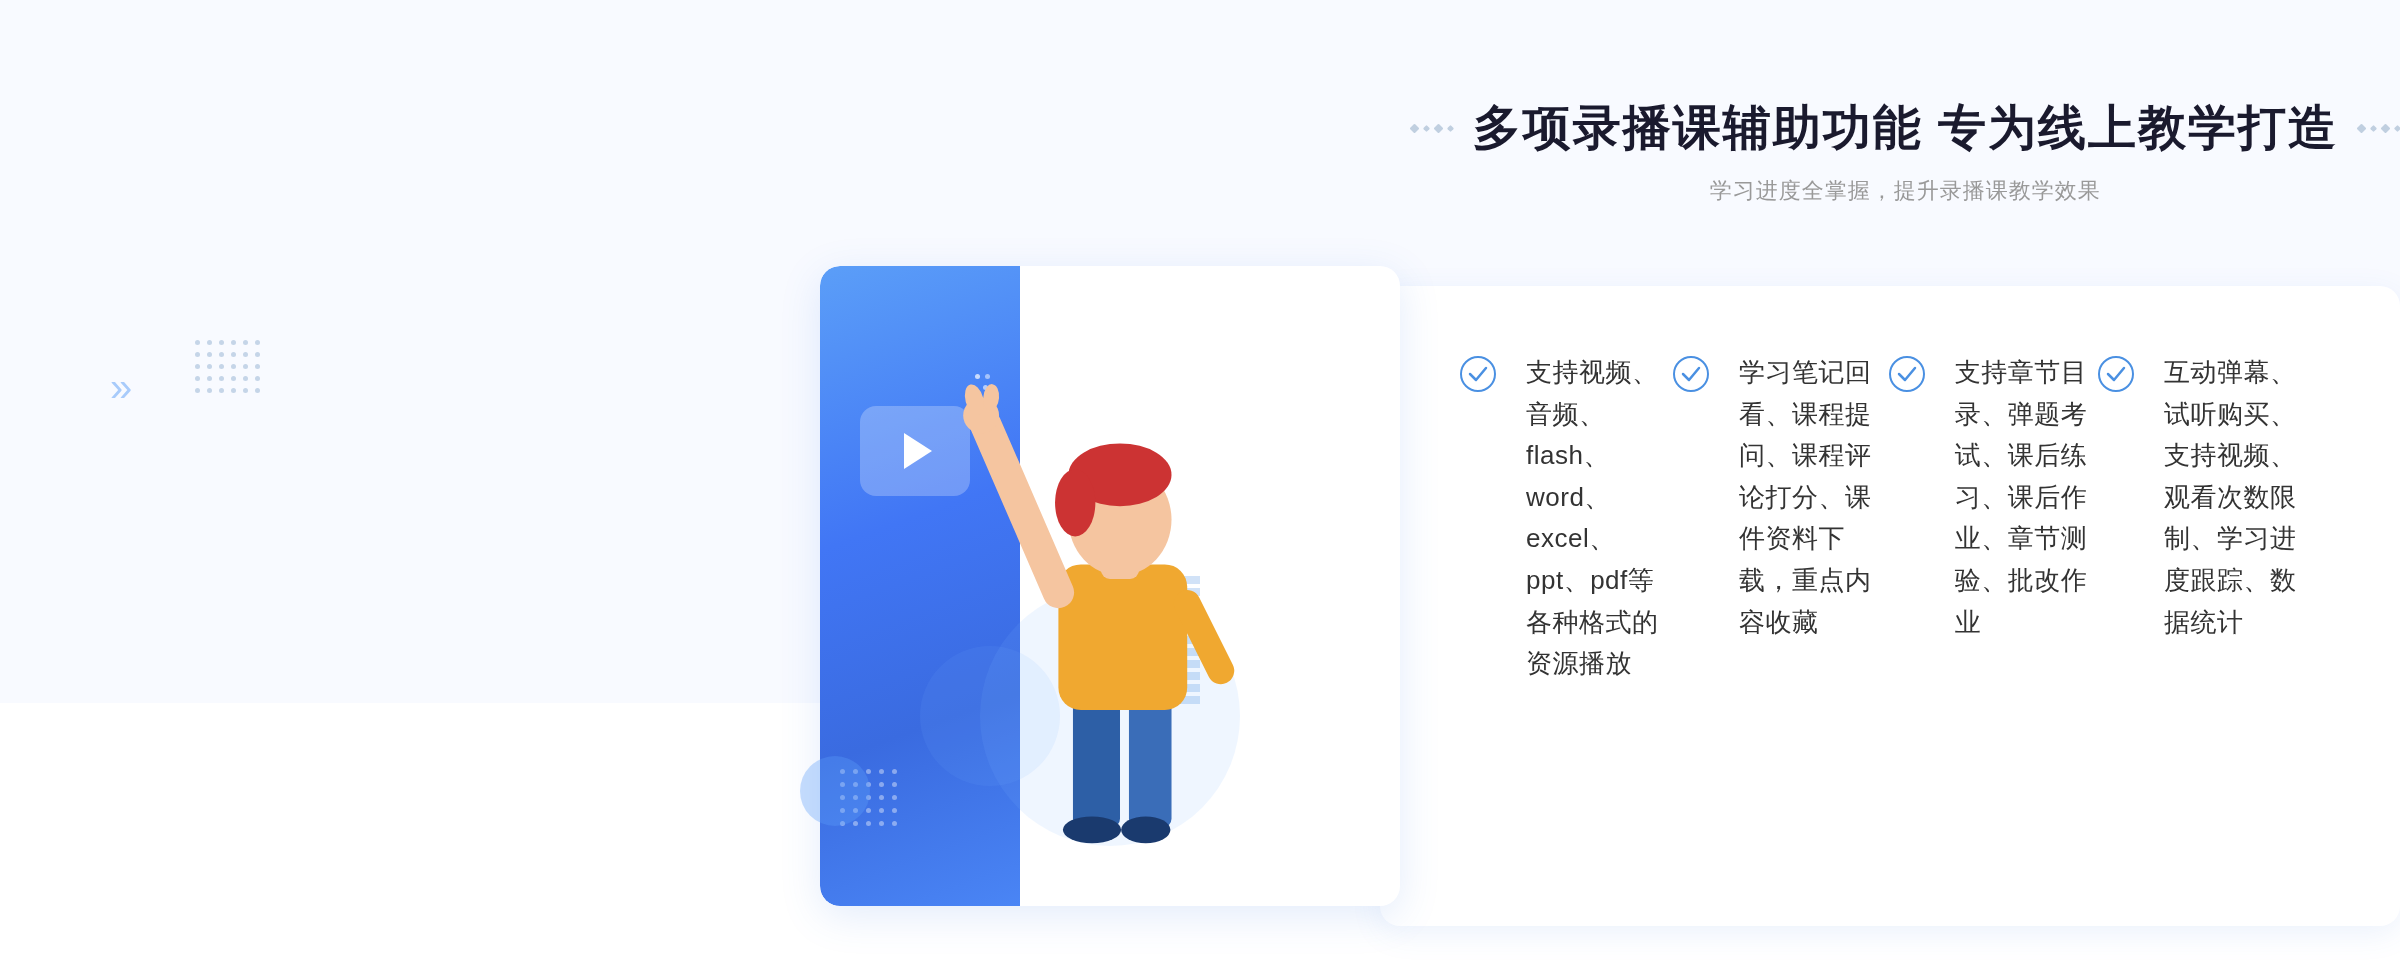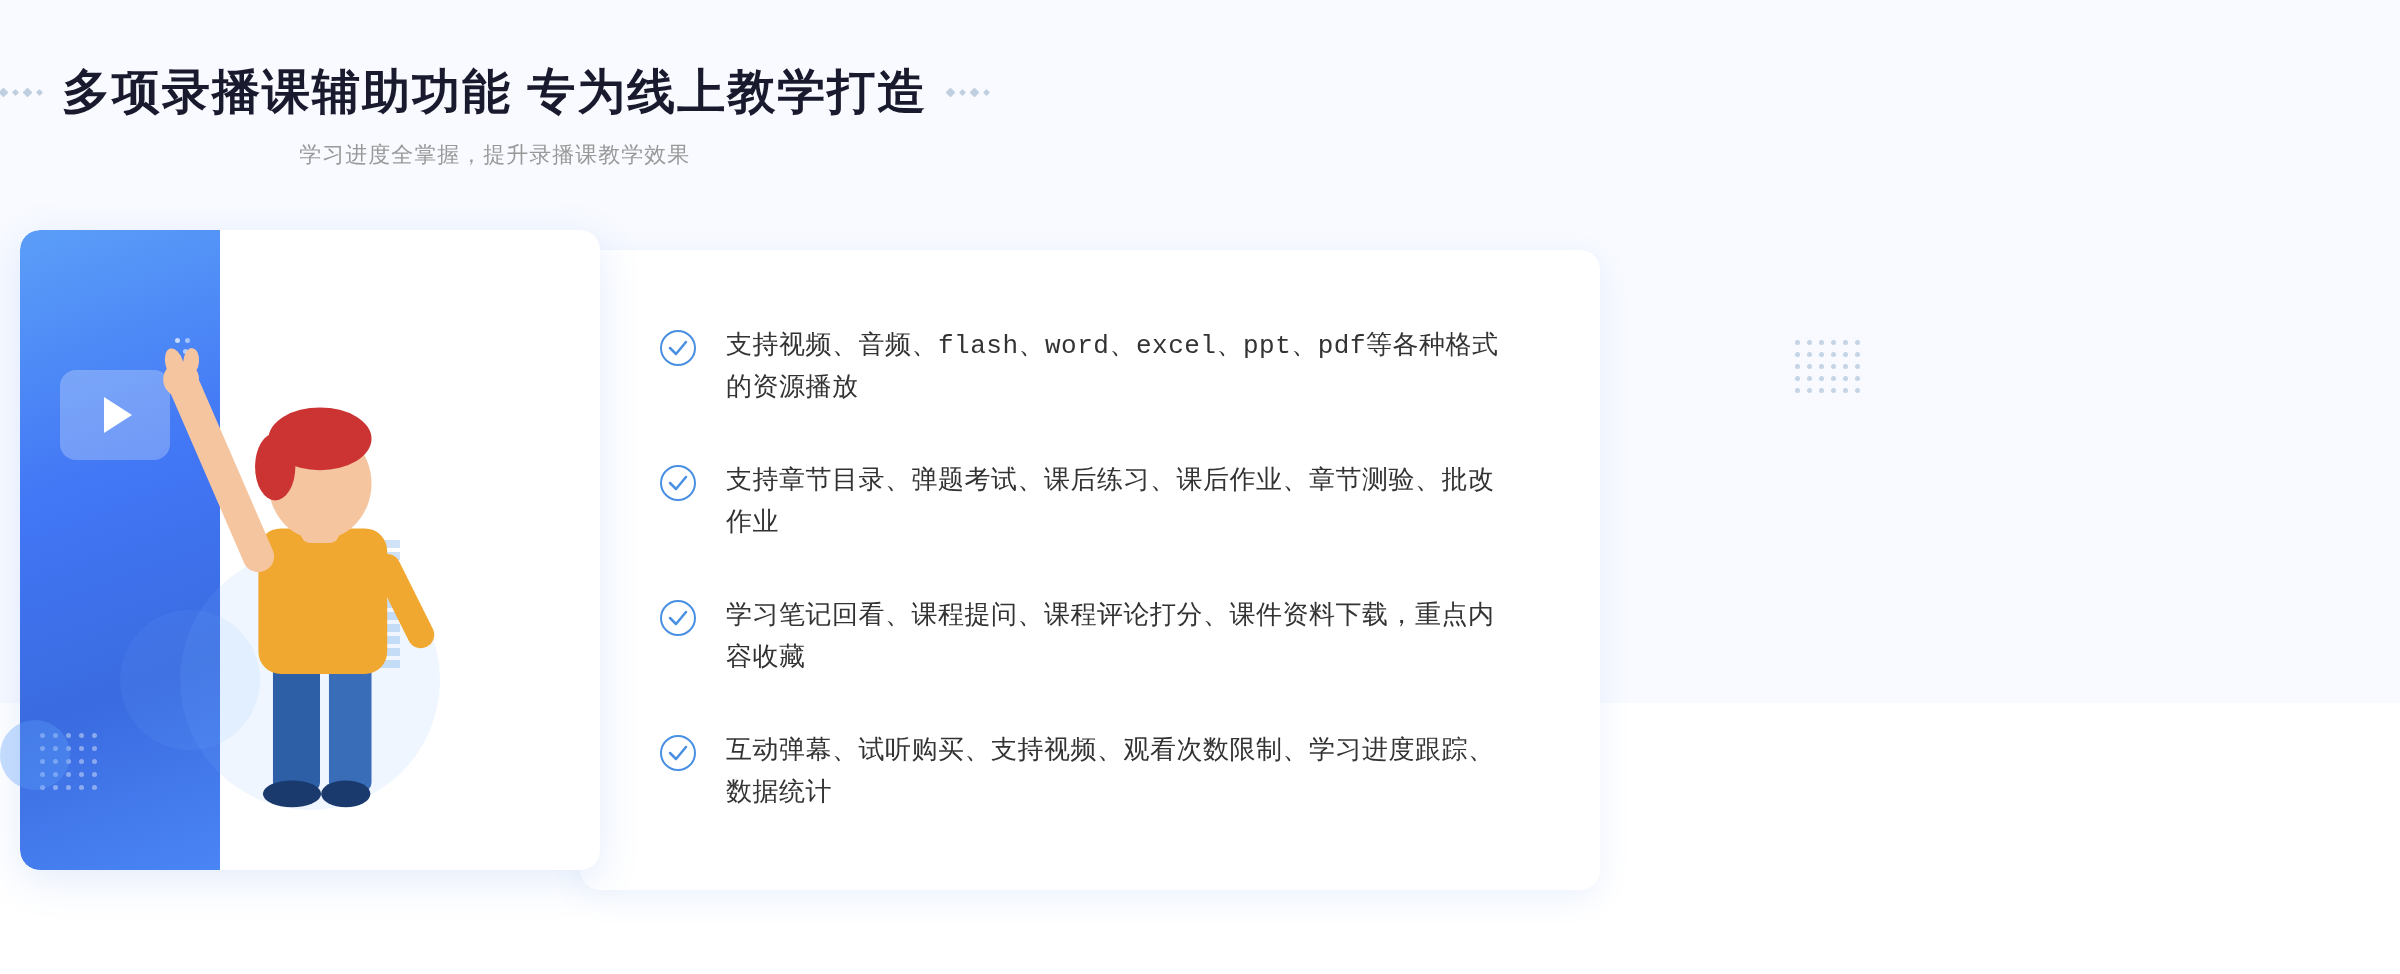--- a/index.html
+++ b/index.html
@@ -16,22 +16,22 @@
       overflow: hidden;
     }
 
     .page-container {
       width: 2400px;
       height: 703px;
       background: #f8faff;
       position: relative;
       display: flex;
       flex-direction: column;
-      align-items: flex-start;
-      padding-top: 60px;
+      align-items: flex-end;
+      padding-top: 96px;
     }
 
     
     .header-section {
       text-align: center;
       margin-bottom: 60px;
       position: relative;
     }
 
     .header-title {
@@ -165,23 +165,22 @@
     
     .features-area {
       flex: 1;
       background: white;
       border-radius: 20px;
       padding: 50px 80px;
       margin-left: -40px;
       margin-top: 20px;
       box-shadow: 0 8px 30px rgba(70, 130, 230, 0.1);
       display: flex;
-      flex-direction: column;
+      flex-direction: row;
       justify-content: space-around;
-      font-family: Liberation Mono, monospace;
     }
 
     .feature-item {
       display: flex;
       align-items: flex-start;
       gap: 30px;
       padding: 16px 0;
     }
 
     .check-icon {
@@ -460,29 +459,29 @@
           <path d="M10 18 L16 24 L26 12" stroke="#4a90e2" stroke-width="2.5" stroke-linecap="round" stroke-linejoin="round"></path>
         </svg>
         <span class="feature-text">支持视频、音频、flash、word、excel、ppt、pdf等各种格式的资源播放</span>
       </div>
 
       <div class="feature-item">
         <svg class="check-icon" viewBox="0 0 36 36" fill="none" xmlns="http://www.w3.org/2000/svg">
           <circle cx="18" cy="18" r="17" stroke="#4a90e2" stroke-width="2"></circle>
           <path d="M10 18 L16 24 L26 12" stroke="#4a90e2" stroke-width="2.5" stroke-linecap="round" stroke-linejoin="round"></path>
         </svg>
-        <span class="feature-text">支持章节目录、弹题考试、课后练习、课后作业、章节测验、批改作业</span>
+        <span class="feature-text">学习笔记回看、课程提问、课程评论打分、课件资料下载，重点内容收藏</span>
       </div>
 
       <div class="feature-item">
         <svg class="check-icon" viewBox="0 0 36 36" fill="none" xmlns="http://www.w3.org/2000/svg">
           <circle cx="18" cy="18" r="17" stroke="#4a90e2" stroke-width="2"></circle>
           <path d="M10 18 L16 24 L26 12" stroke="#4a90e2" stroke-width="2.5" stroke-linecap="round" stroke-linejoin="round"></path>
         </svg>
-        <span class="feature-text">学习笔记回看、课程提问、课程评论打分、课件资料下载，重点内容收藏</span>
+        <span class="feature-text">支持章节目录、弹题考试、课后练习、课后作业、章节测验、批改作业</span>
       </div>
 
       <div class="feature-item">
         <svg class="check-icon" viewBox="0 0 36 36" fill="none" xmlns="http://www.w3.org/2000/svg">
           <circle cx="18" cy="18" r="17" stroke="#4a90e2" stroke-width="2"></circle>
           <path d="M10 18 L16 24 L26 12" stroke="#4a90e2" stroke-width="2.5" stroke-linecap="round" stroke-linejoin="round"></path>
         </svg>
         <span class="feature-text">互动弹幕、试听购买、支持视频、观看次数限制、学习进度跟踪、数据统计</span>
       </div>
 

